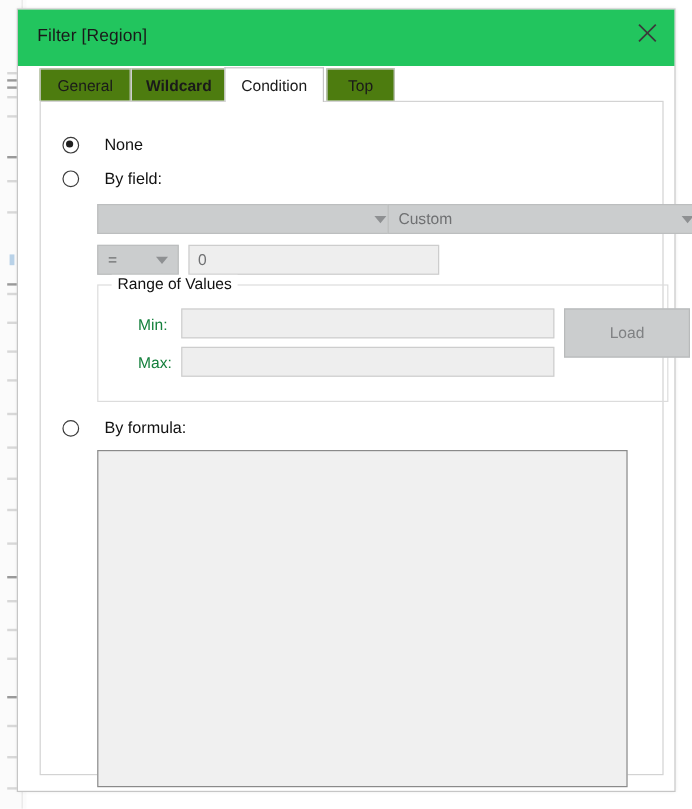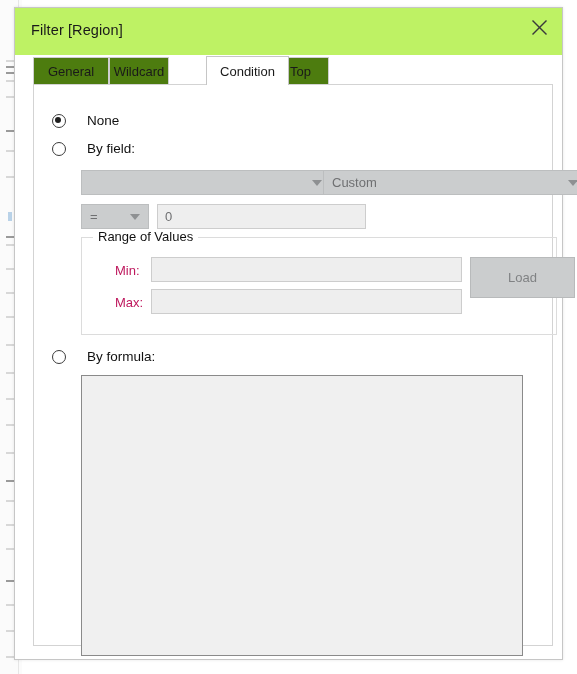--- a/index.html
+++ b/index.html
@@ -47,21 +47,21 @@
     height: 653px;
     background: #ffffff;
     border: 1px solid #c6c6c6;
     box-sizing: border-box;
     box-shadow: 0 0 3px rgba(0,0,0,0.10);
   }
 
   .titlebar {
     position: relative;
     height: 47px;
-    background: #bef264;
+    background: #22c55e;
   }
   .title-text {
     position: absolute;
     left: 16px;
     top: 14px;
     font-size: 14.5px;
     color: #1a1a1a;
     letter-spacing: 0.1px;
   }
   .close-btn {
@@ -212,21 +212,21 @@
     top: -9px;
     left: 11px;
     background: #ffffff;
     padding: 0 5px;
     font-size: 13px;
     color: #111111;
   }
   .field-label {
     position: absolute;
     font-size: 13px;
-    color: #be185d;
+    color: #15803d;
   }
 
   
   .btn {
     position: absolute;
     box-sizing: border-box;
     background: #cbcdce;
     border: 1px solid #b8babb;
     display: flex;
     align-items: center;
@@ -290,24 +290,24 @@
           <line x1="15.5" y1="1.5" x2="1.5" y2="15.5" stroke="#3a3a3a" stroke-width="1.4"></line>
         </svg>
       </span>
     </div>
   </div>
 
   <div class="tabstrip">
     <div class="tab" style="left:0px; width:76px;">
       <span>General</span>
     </div>
-    <div class="tab" style="left:76px; width:60px;">
+    <div class="tab" style="left:76px; width:80px;font-weight:bold;">
       <span>Wildcard</span>
     </div>
-    <div class="tab active" style="left:173px; width:83px;">
+    <div class="tab active" style="left:154px; width:83px;">
       <span>Condition</span>
     </div>
     <div class="tab" style="left:239px; width:57px;">
       <span>Top</span>
     </div>
   </div>
 
   <div class="content">
 
     <div class="radio-row" style="left:18px; top:28px;">

